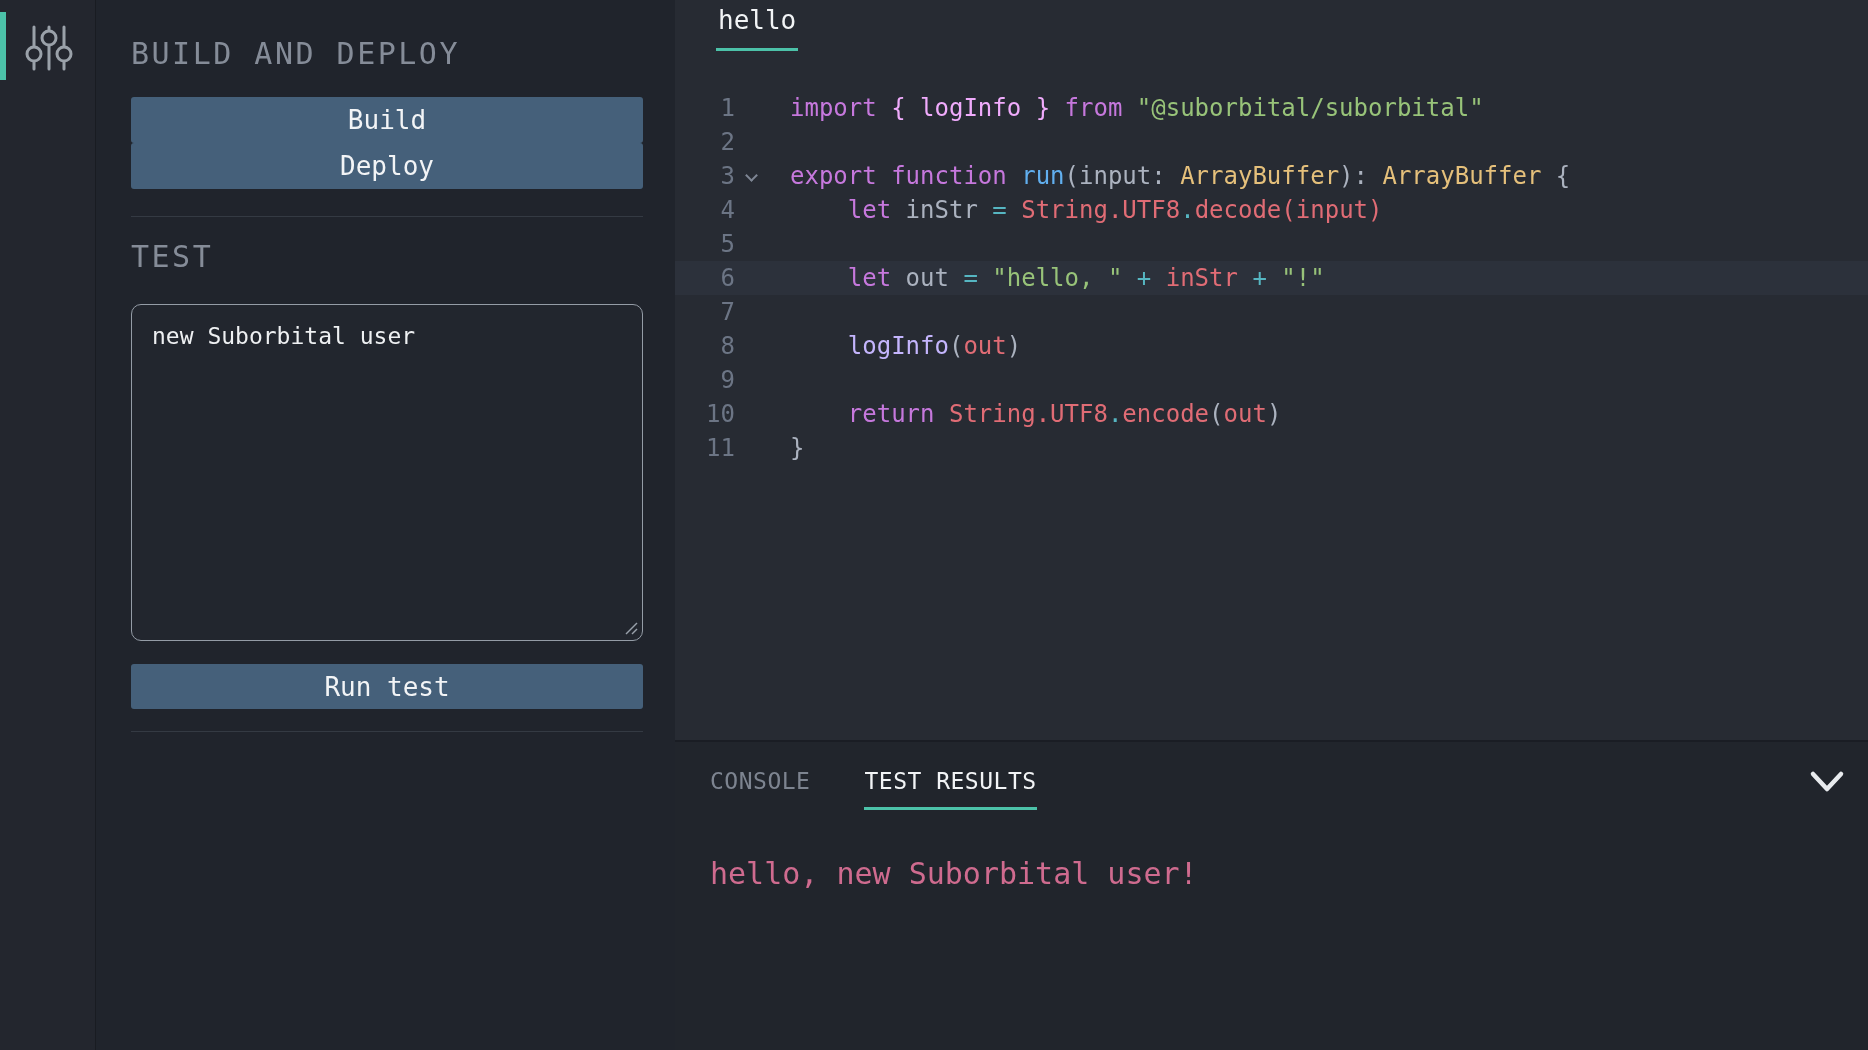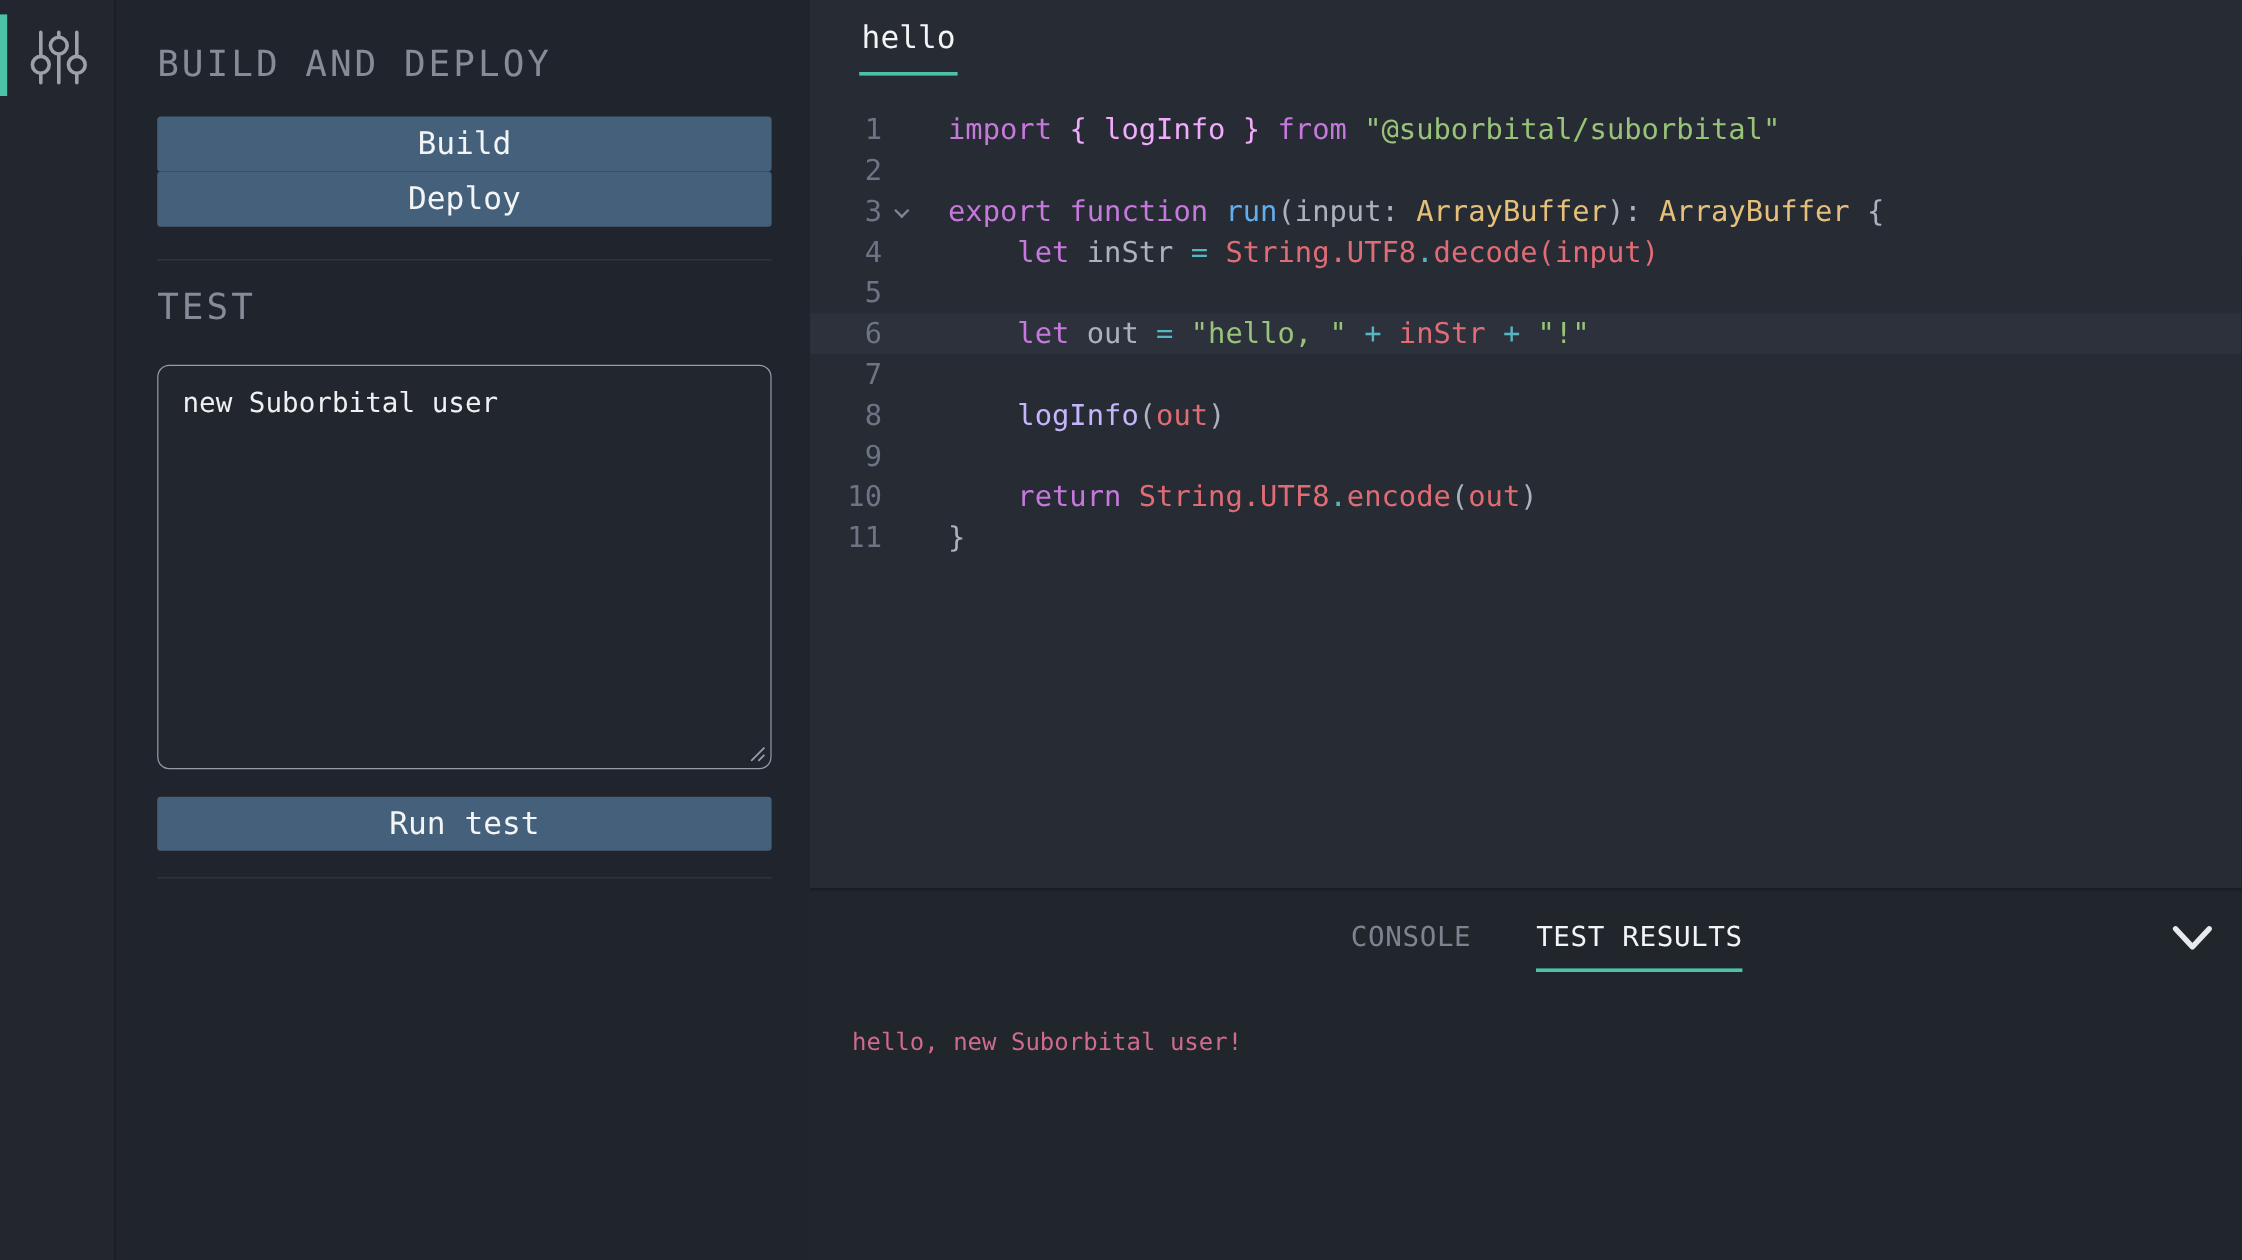--- a/index.html
+++ b/index.html
@@ -38,43 +38,43 @@
   .ta-wrap { position:relative; margin-top:30px; }
   .test-input { display:block; width:100%; height:337px; background:#22262e;
                 border:1.5px solid #949ca6; border-radius:10px; padding:16px 20px;
                 color:#eef0f2; font-size:23px; line-height:1.35; font-family:inherit;
                 resize:none; outline:none; }
   .grip { position:absolute; right:4px; bottom:5px; pointer-events:none; }
 
   
   .editor-col { position:absolute; left:675px; top:0; right:0; height:100%; }
   .editor { position:absolute; left:0; right:0; top:0; bottom:310px; background:#272b33; }
-  .tabbar { padding:17px 0 0 41px; }
+  .tabbar { padding:5px 0 0 41px; }
   .tab { display:inline-block; color:#f2f4f6; font-size:26px; padding:0 2px 13px 2px;
          border-bottom:3px solid var(--accent); cursor:pointer; }
   .code-area { position:absolute; top:91px; left:0; right:0; bottom:0;
                font-size:24px; cursor:text; }
   .code-line { position:relative; display:flex; height:34px; line-height:34px; white-space:pre; }
   .code-line.active { background:#2c313b; }
   .ln { flex:none; width:60px; text-align:right; color:#6c7585; }
   .code-text { margin-left:55px; }
   .fold-chevron { position:absolute; left:72px; top:12px; width:9px; height:9px;
                   border-right:2px solid #7e8694; border-bottom:2px solid #7e8694;
                   transform:rotate(45deg); cursor:pointer; }
 
   
   .bottom-panel { position:absolute; left:0; right:0; bottom:0; height:310px;
                   background:#21252c; border-top:2px solid #1a1d24; }
-  .console-tabs { display:flex; gap:54px; padding:26px 0 0 35px;justify-content:center; }
+  .console-tabs { display:flex; gap:54px; padding:26px 0 0 35px; }
   .ctab { font-size:23px; letter-spacing:0.5px; color:#7d8490;
           padding-bottom:13px; cursor:pointer; }
   .ctab.active { color:#f2f4f6; border-bottom:3px solid var(--accent); }
   .collapse-btn { position:absolute; top:24px; right:22px; width:38px; height:32px;
                   display:flex; align-items:center; justify-content:center; cursor:pointer; }
-  .output { margin:46px 0 0 35px; font-size:20px; color:var(--pink); }
+  .output { margin:46px 0 0 35px; font-size:30px; color:var(--pink); }
 </style>
 </head>
 <body>
 
 <div class="app" style="--accent: #4cc2a9; --btn: #45607a; --pink: #cf6b8f;">
 
   <aside class="iconbar">
     <div class="accent-bar"></div>
     <div class="icon-btn">
       <svg width="52" height="50" viewBox="0 0 52 50" fill="none">

